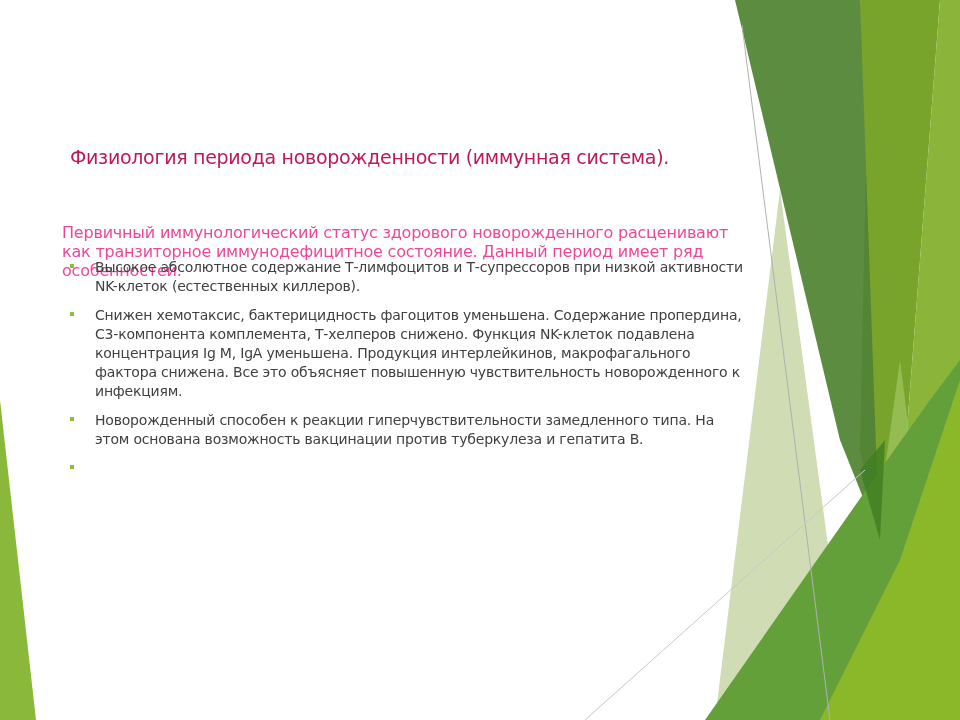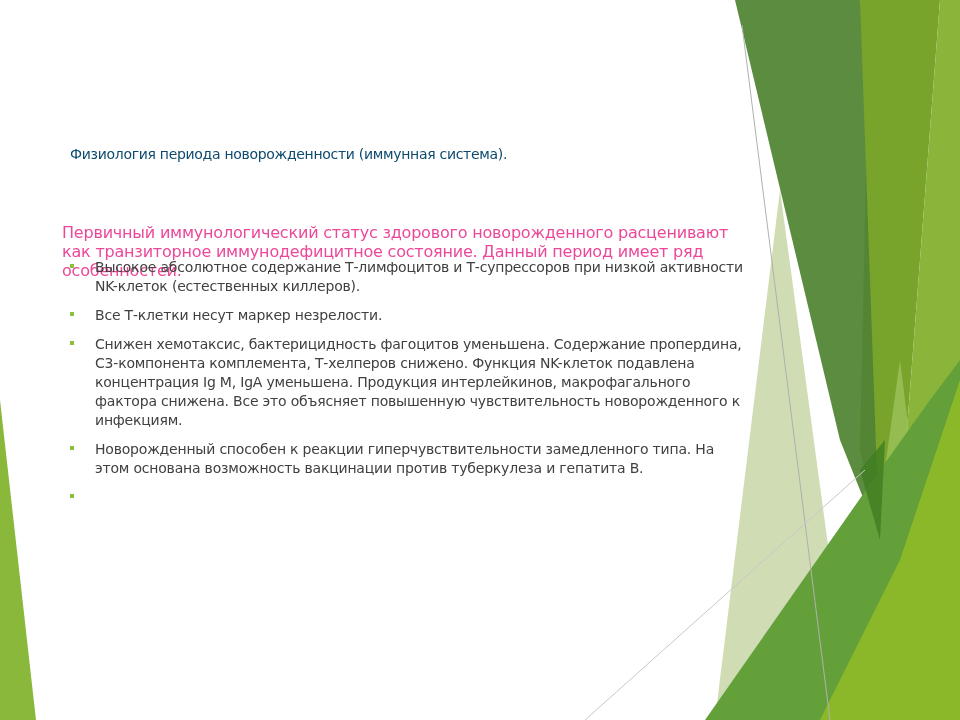--- a/index.html
+++ b/index.html
@@ -4,21 +4,21 @@
   <style>
     html, body { margin: 0; padding: 0; }
     body {
       width: 960px; height: 720px; overflow: hidden;
       background: #ffffff; position: relative;
       font-family: "DejaVu Sans", sans-serif;
     }
     #bg-shapes { position: absolute; left: 0; top: 0; width: 960px; height: 720px; }
     .slide-title {
       position: absolute; left: 70px; top: 146px;
-      font-size: 14px; color: #0c4a6e; white-space: nowrap;
+      font-size: 19px; color: #be185d; white-space: nowrap;
       letter-spacing: -0.3px;
     }
     .intro {
       position: absolute; left: 62px; top: 183px; width: 680px;
       font-size: 16px; line-height: 19px; color: #ec4899;
       letter-spacing: -0.2px;
       margin-top: 40px;
     }
     .bullets {
       position: absolute; left: 60px; top: 250px; width: 680px;
@@ -67,21 +67,20 @@
 
 <div class="intro"> Первичный иммунологический статус здорового новорожденного расценивают как транзиторное иммунодефицитное состояние. Данный период имеет ряд особенностей.</div>
 
 <ul class="bullets">
   <li class="bullet">
     <span class="marker"></span>
     <span>Высокое абсолютное содержание Т-лимфоцитов и Т-супрессоров при низкой активности NK-клеток (естественных киллеров).</span>
   </li>
   <li class="bullet">
     <span class="marker"></span>
-    <span>Все Т-клетки несут маркер незрелости.</span>
   </li>
   <li class="bullet">
     <span class="marker"></span>
     <span>Снижен хемотаксис, бактерицидность фагоцитов уменьшена. Содержание пропердина, С3-компонента комплемента, Т-хелперов снижено. Функция NK-клеток подавлена концентрация Ig M, IgA уменьшена. Продукция интерлейкинов, макрофагального фактора снижена. Все это объясняет повышенную чувствительность новорожденного к инфекциям.</span>
   </li>
   <li class="bullet">
     <span class="marker"></span>
     <span>Новорожденный способен к реакции гиперчувствительности замедленного типа. На этом основана возможность вакцинации против туберкулеза и гепатита В.</span>
   </li>
   <li class="bullet">

